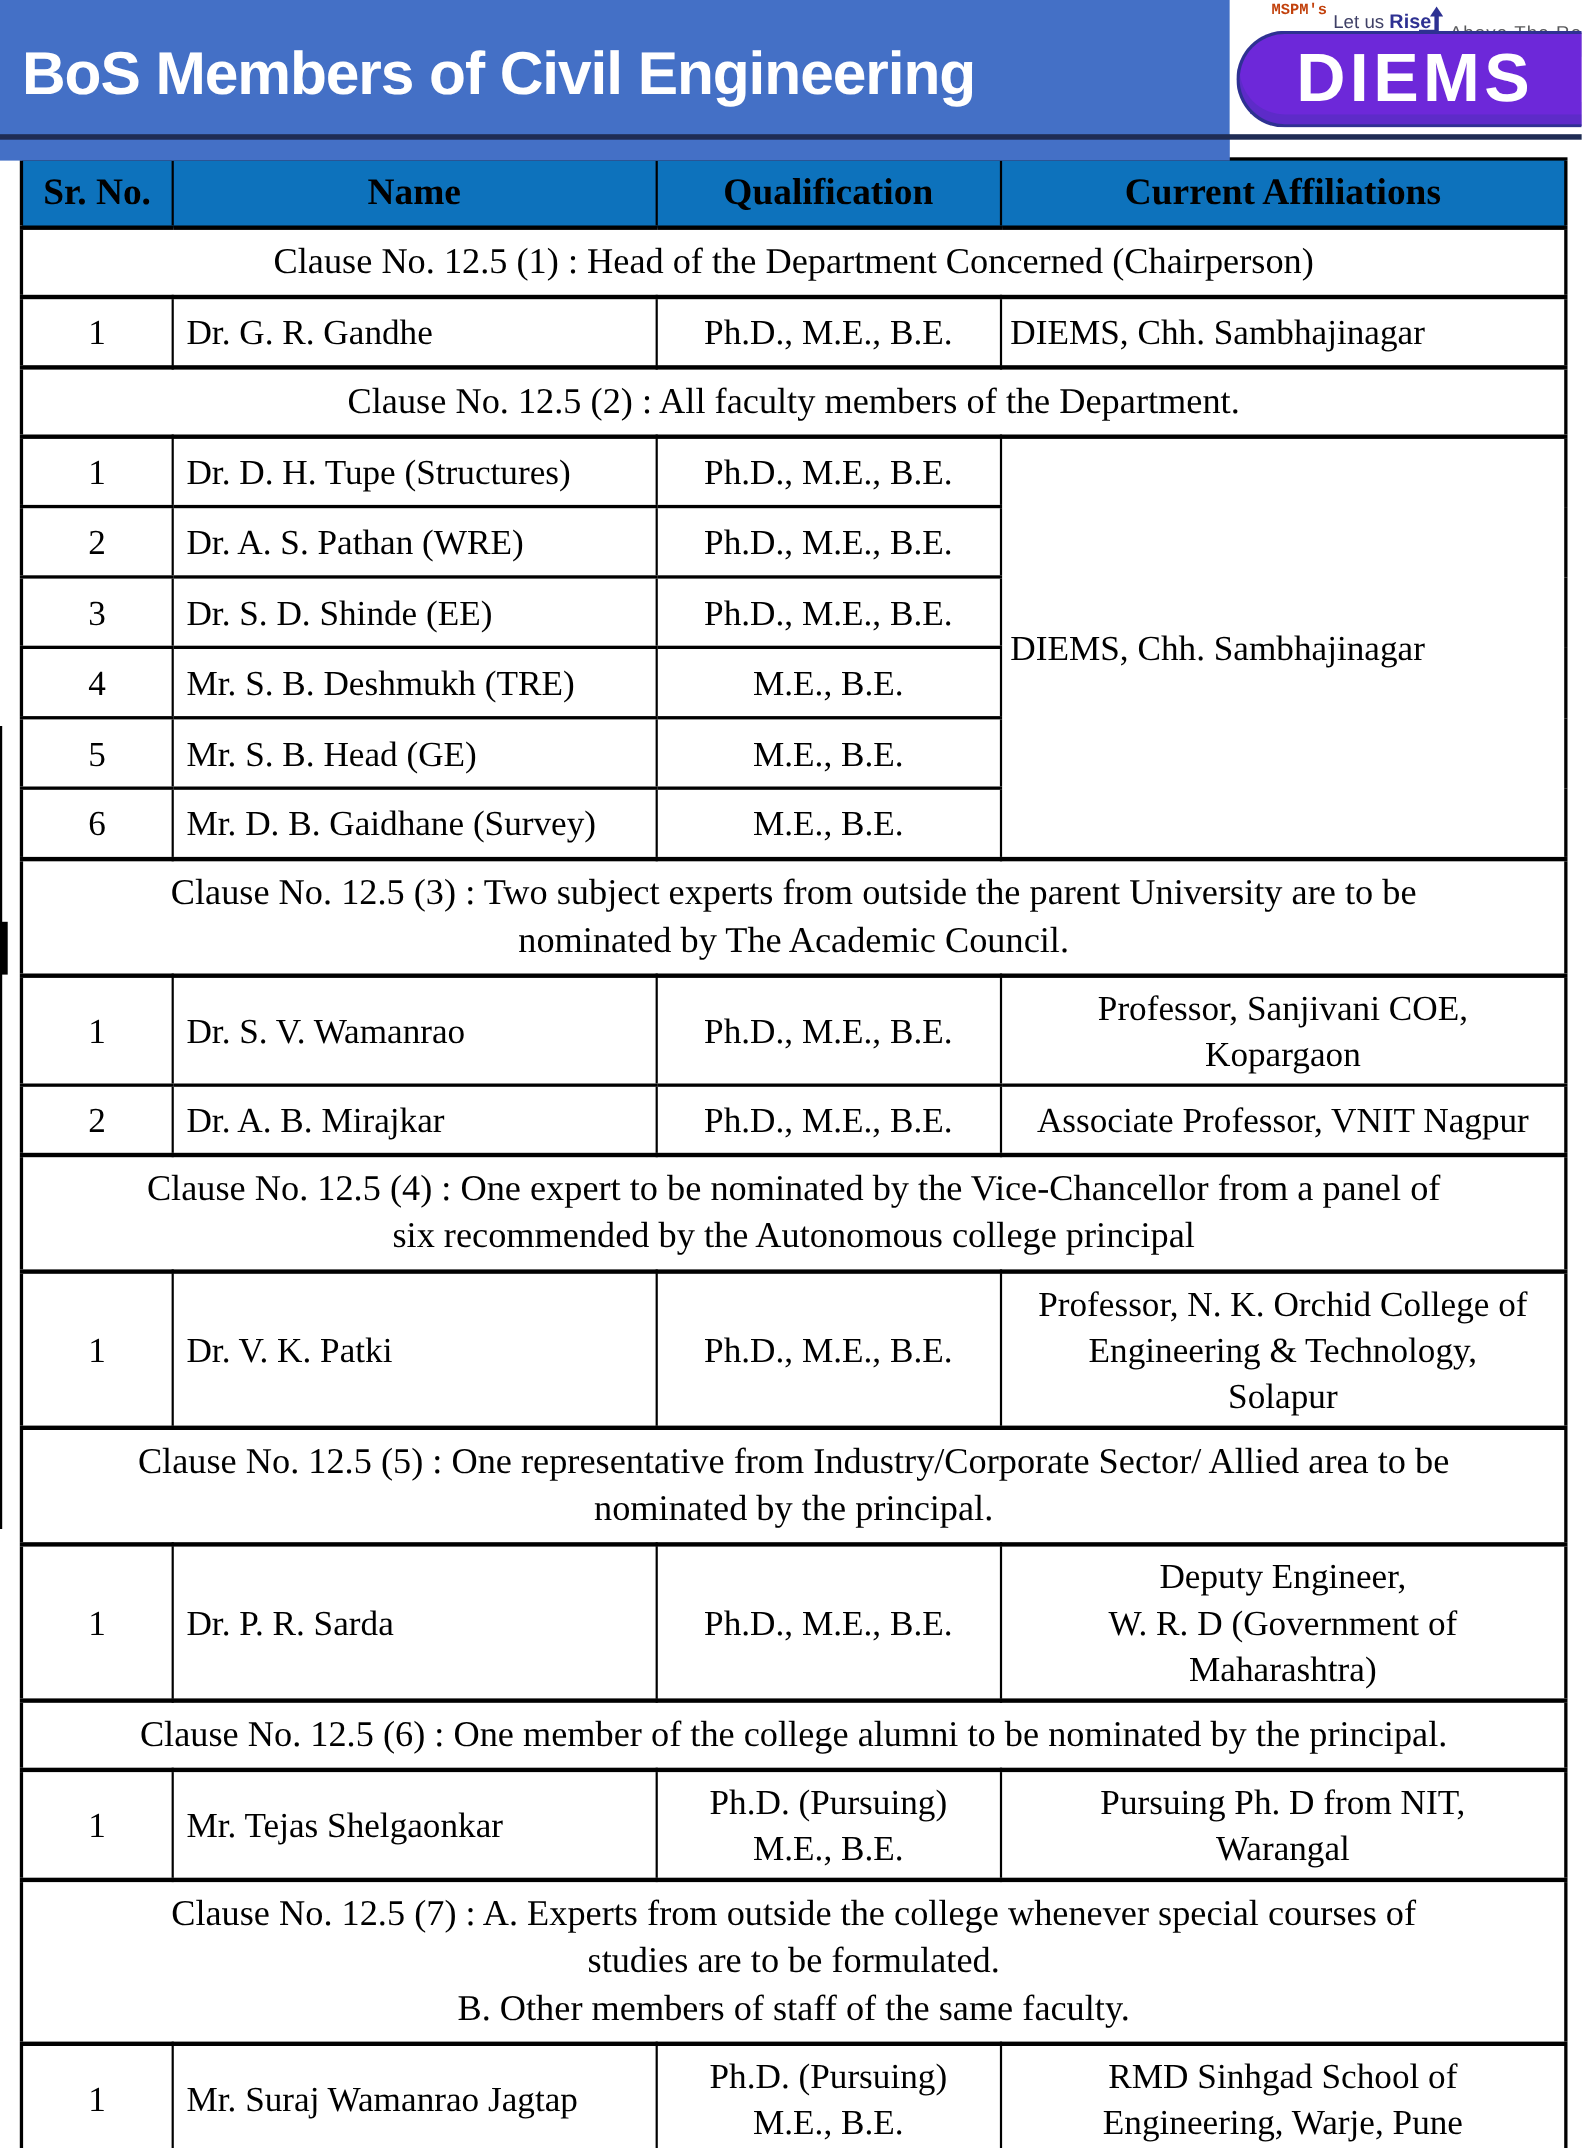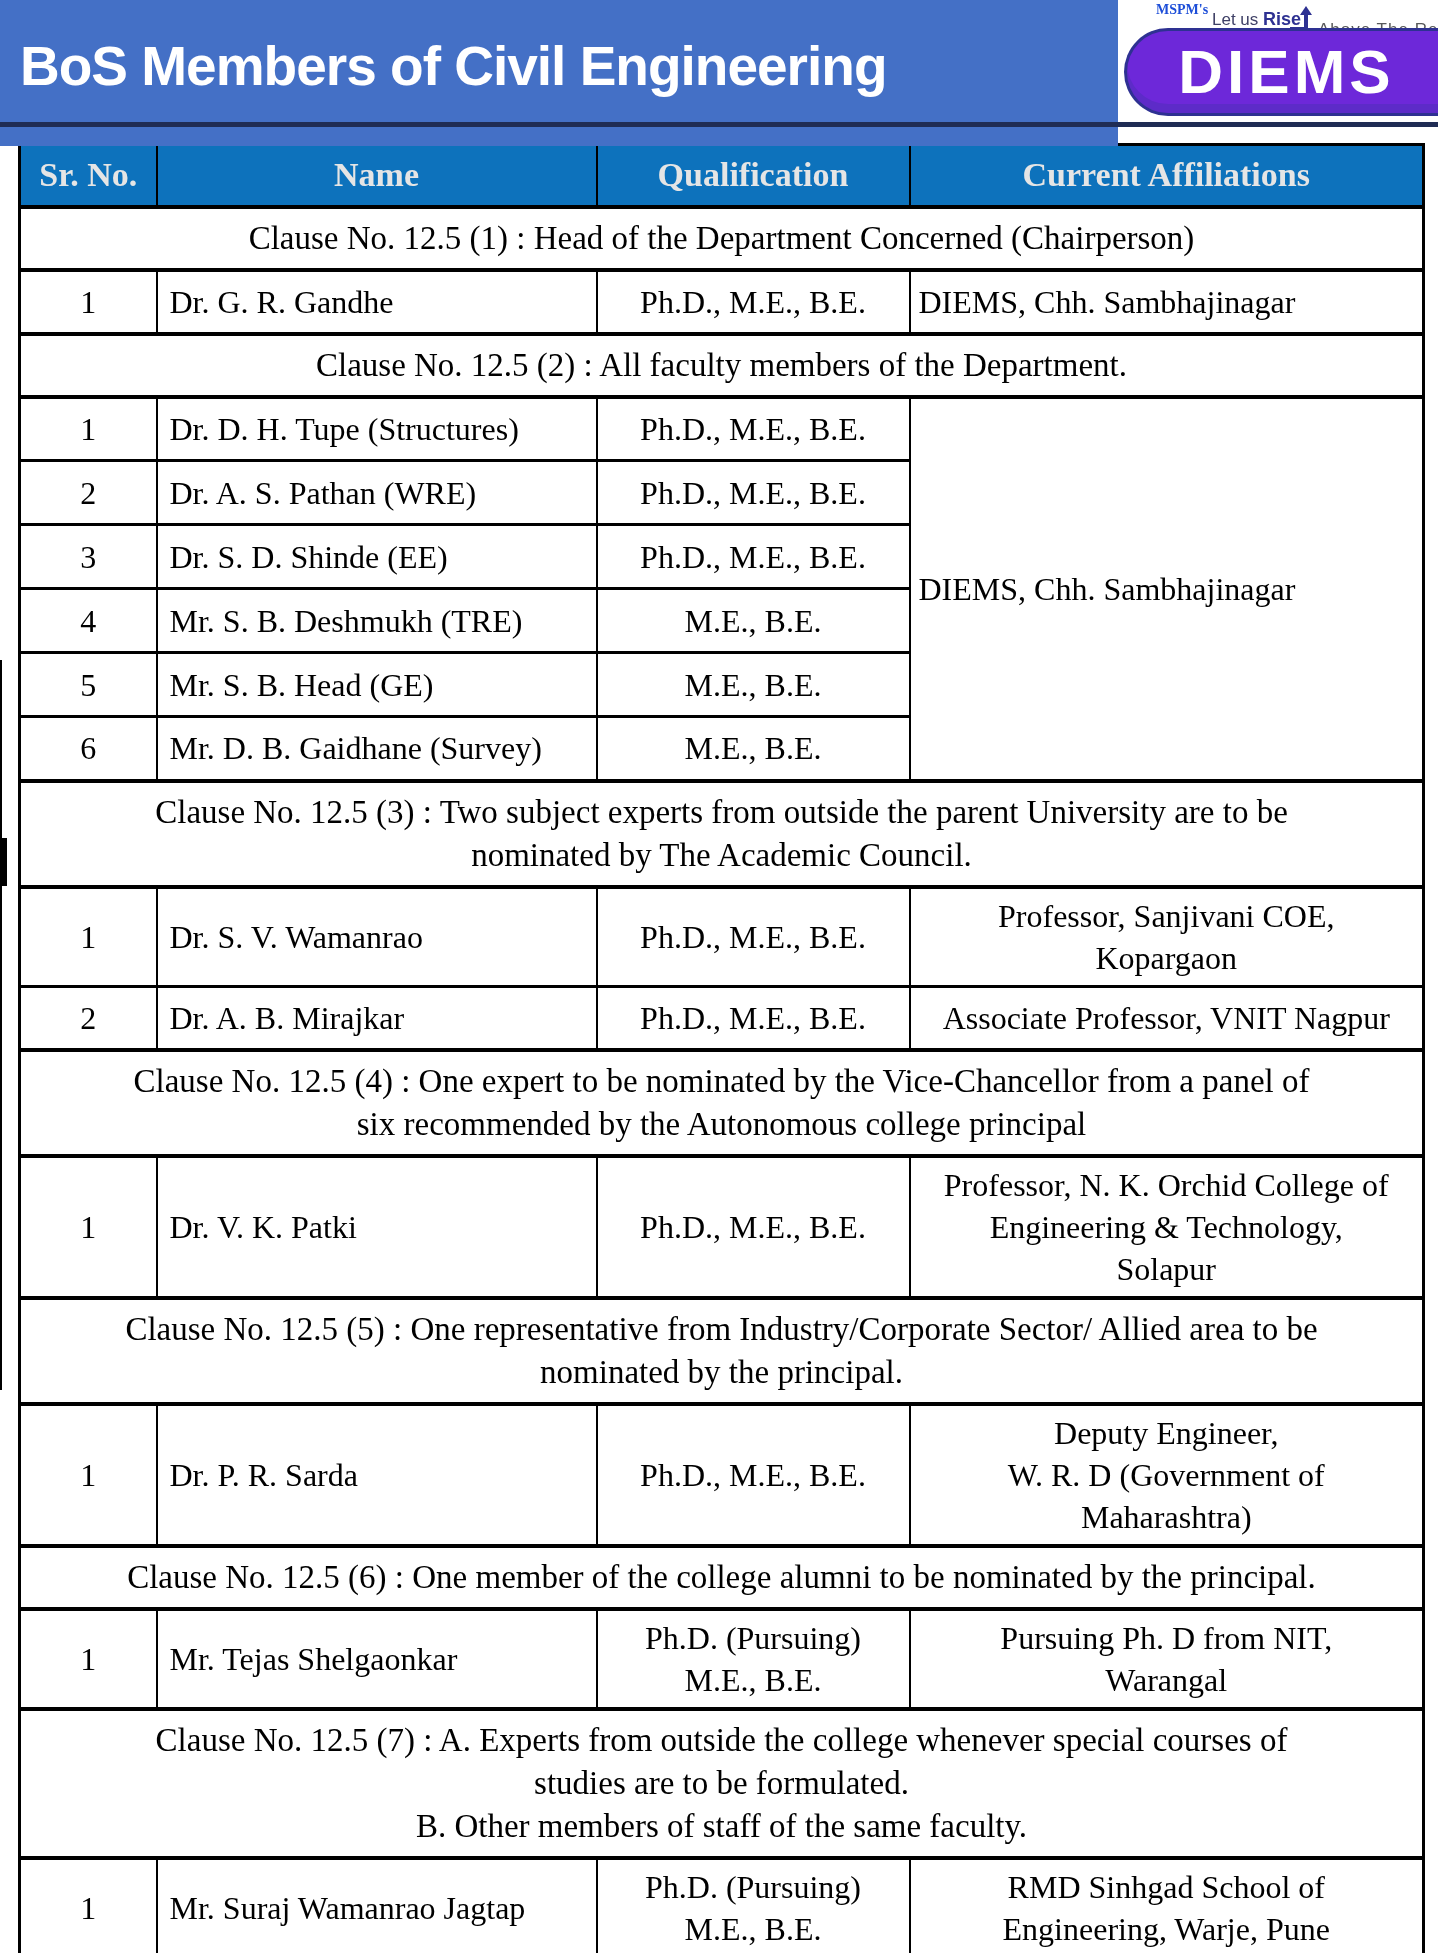--- a/index.html
+++ b/index.html
@@ -30,22 +30,22 @@
     width: 1438px; height: 5px; background: #1F2C54;
   }
 
   
   .logo-box {
     position: absolute; right: 0; top: 0;
     width: 320px; height: 122px; background: #fff;
   }
   .logo-org {
     position: absolute; left: 38px; top: 2px;
-    font-family: Liberation Serif, serif;
-    font-size: 14px; font-weight: bold; color: #1d4ed8;
+    font-family: Liberation Mono, monospace;
+    font-size: 14px; font-weight: bold; color: #c2410c;
   }
   .logo-tagline {
     position: absolute; left: 94px; top: 9px;
     font-family: "Liberation Sans", sans-serif;
     font-size: 17px; color: #3F4066; white-space: nowrap;
   }
   .logo-tagline .rise { font-weight: bold; color: #2E3192; font-size: 18px; }
   .rise-arrow { position: absolute; left: 170px; top: 5px; }
   .logo-above {
     position: absolute; left: 200px; top: 20px;
@@ -77,21 +77,21 @@
     border-collapse: collapse; table-layout: fixed;
     width: 1404px; margin: 16px 0 0 18px;
     border: 3px solid #000;
   }
   .bos th, .bos td {
     border: 2px solid #000;
     border-top-width: 3px; border-bottom-width: 3px;
     vertical-align: middle;
   }
   .bos th {
-    background: #0D72BC; color: #e5e5e5;
+    background: #0D72BC; color: #000000;
     font-size: 34px; font-weight: bold;
     height: 62px; border-bottom-width: 4px;
     text-align: center;
   }
   .bos td { font-size: 32px; line-height: 42px; height: 64px; padding: 6px 8px; }
   .sr    { text-align: center; }
   .name  { text-align: left; padding-left: 12px !important; }
   .qual  { text-align: center; white-space: pre-line; }
   .affil { text-align: center; white-space: pre-line; }
   .affil.left { text-align: left; padding-left: 8px !important; }

